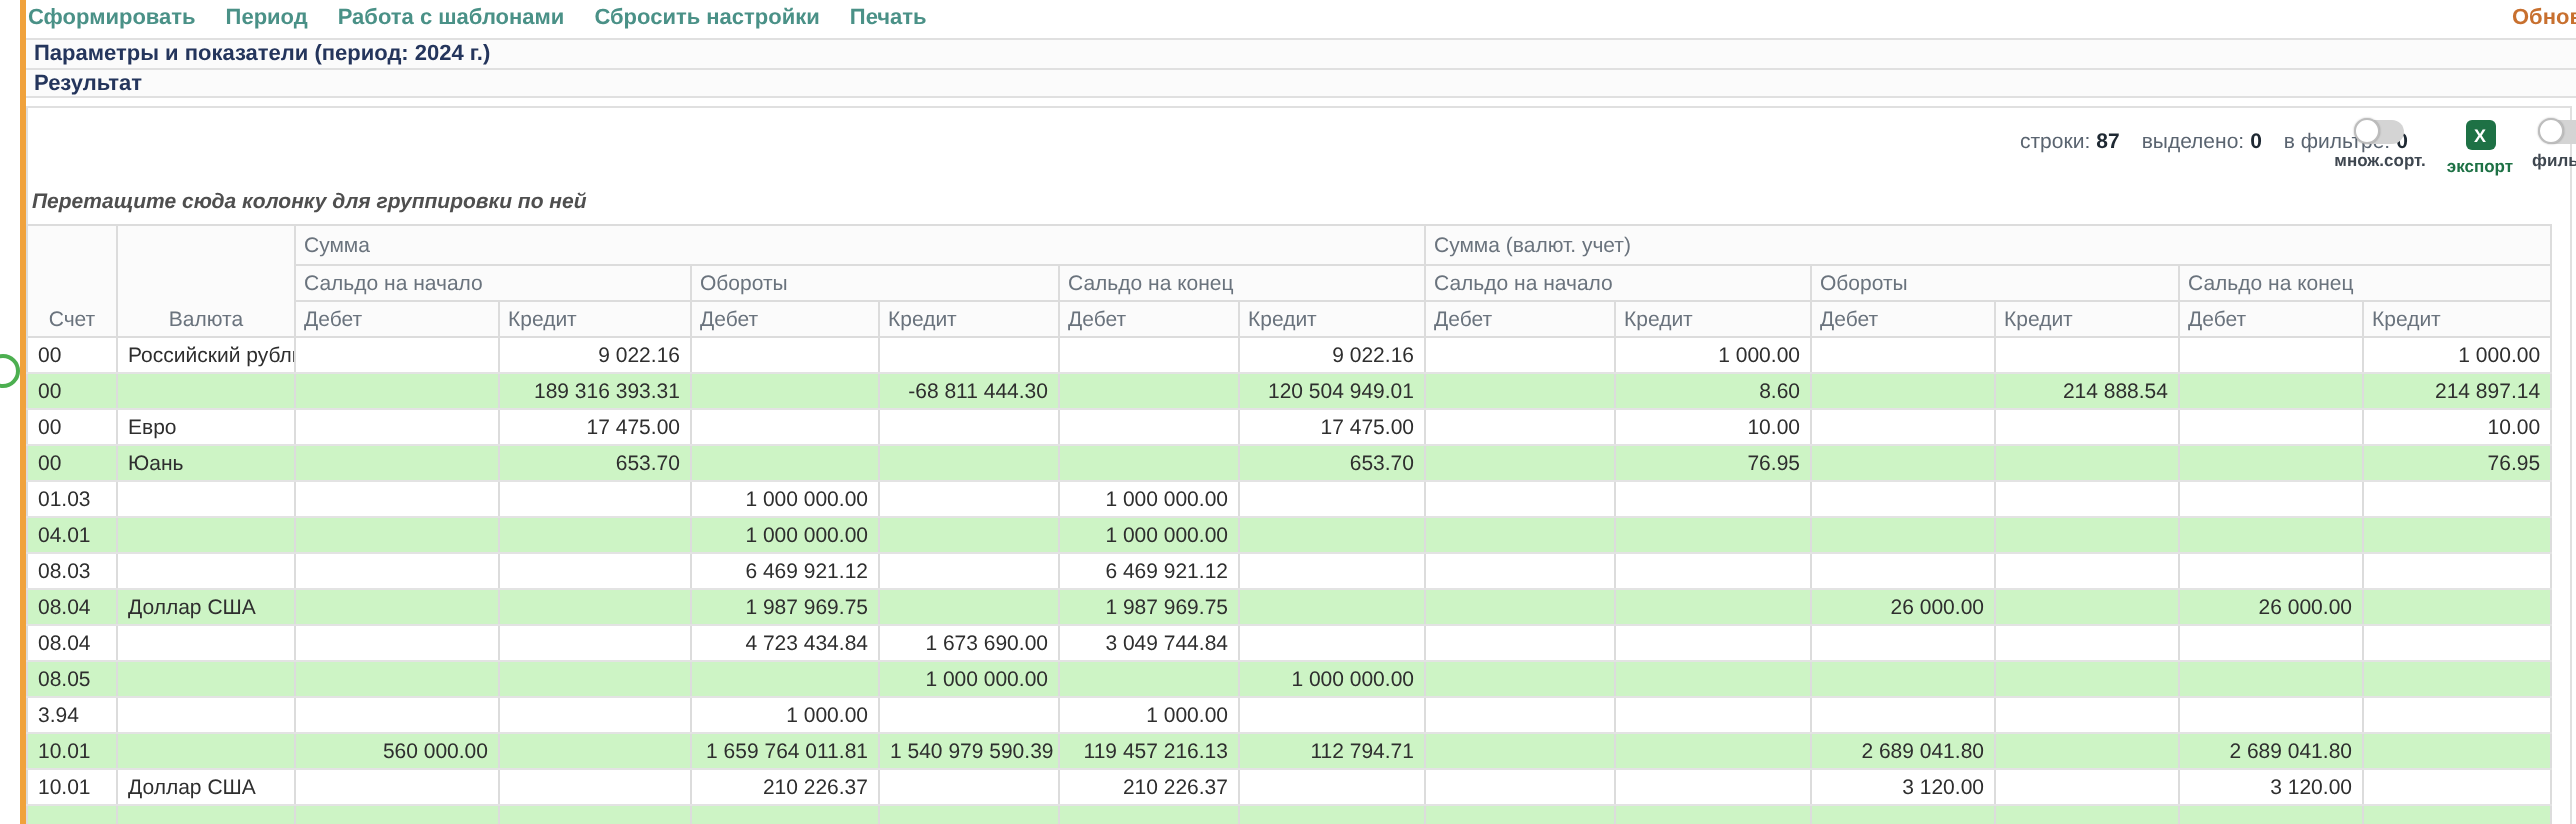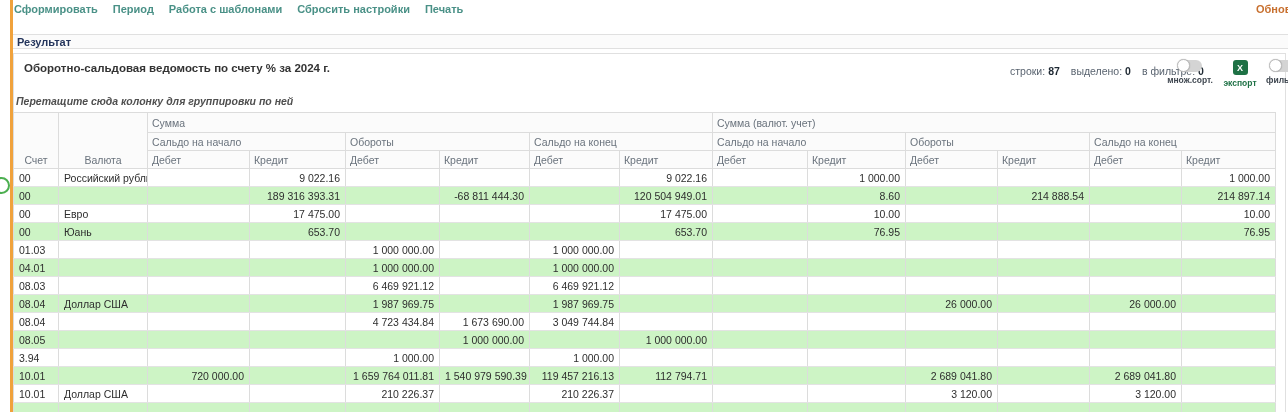--- a/index.html
+++ b/index.html
@@ -71,25 +71,25 @@
 
   <div class="menubar">
     <span class="menu-item">Сформировать</span>
     <span class="menu-item">Период</span>
     <span class="menu-item">Работа с шаблонами</span>
     <span class="menu-item">Сбросить настройки</span>
     <span class="menu-item">Печать</span>
   </div>
   <span class="refresh-link">Обновить</span>
 
+  <div class="acc-bar acc-params">Параметры и показатели (период: 2024 г.)</div>
   <div class="acc-bar acc-result">Результат</div>
 
   <div class="content-panel"></div>
 
-  <div class="report-title">Оборотно-сальдовая ведомость по счету % за 2024 г.</div>
 
   <div class="stats">
     <span><span>строки:</span><b>87</b></span>
     <span><span>выделено:</span><b>0</b></span>
     <span><span>в фильтре:</span><b>0</b></span>
   </div>
 
   <div class="ctrl ctrl-multisort">
     <div class="switch">
         <div class="knob"></div>
@@ -330,21 +330,21 @@
             <td class="num"></td>
             <td class="num"></td>
             <td class="num"></td>
             <td class="num"></td>
             <td class="num"></td>
             <td class="num"></td>
           </tr>
           <tr class="hl">
             <td class="acct">10.01</td>
             <td class="curr"></td>
-            <td class="num">720 000.00</td>
+            <td class="num">560 000.00</td>
             <td class="num"></td>
             <td class="num">1 659 764 011.81</td>
             <td class="num">1 540 979 590.39</td>
             <td class="num">119 457 216.13</td>
             <td class="num">112 794.71</td>
             <td class="num"></td>
             <td class="num"></td>
             <td class="num">2 689 041.80</td>
             <td class="num"></td>
             <td class="num">2 689 041.80</td>

